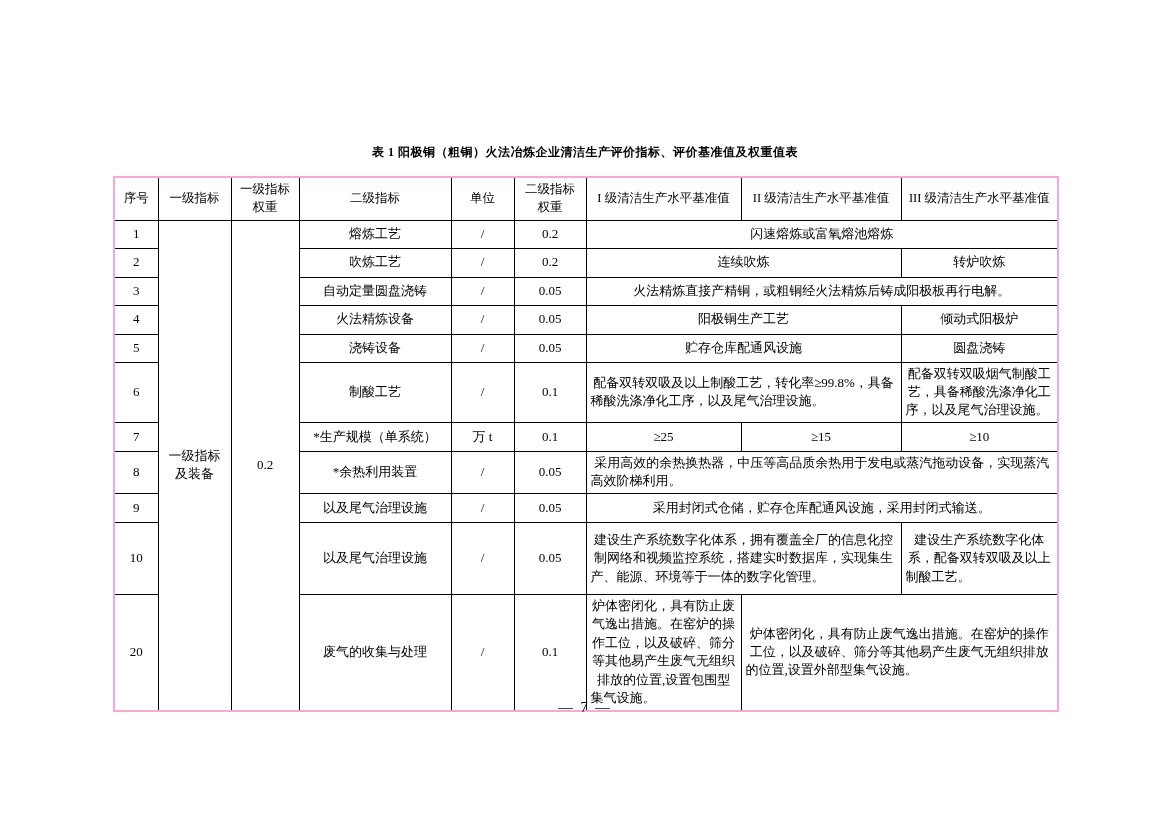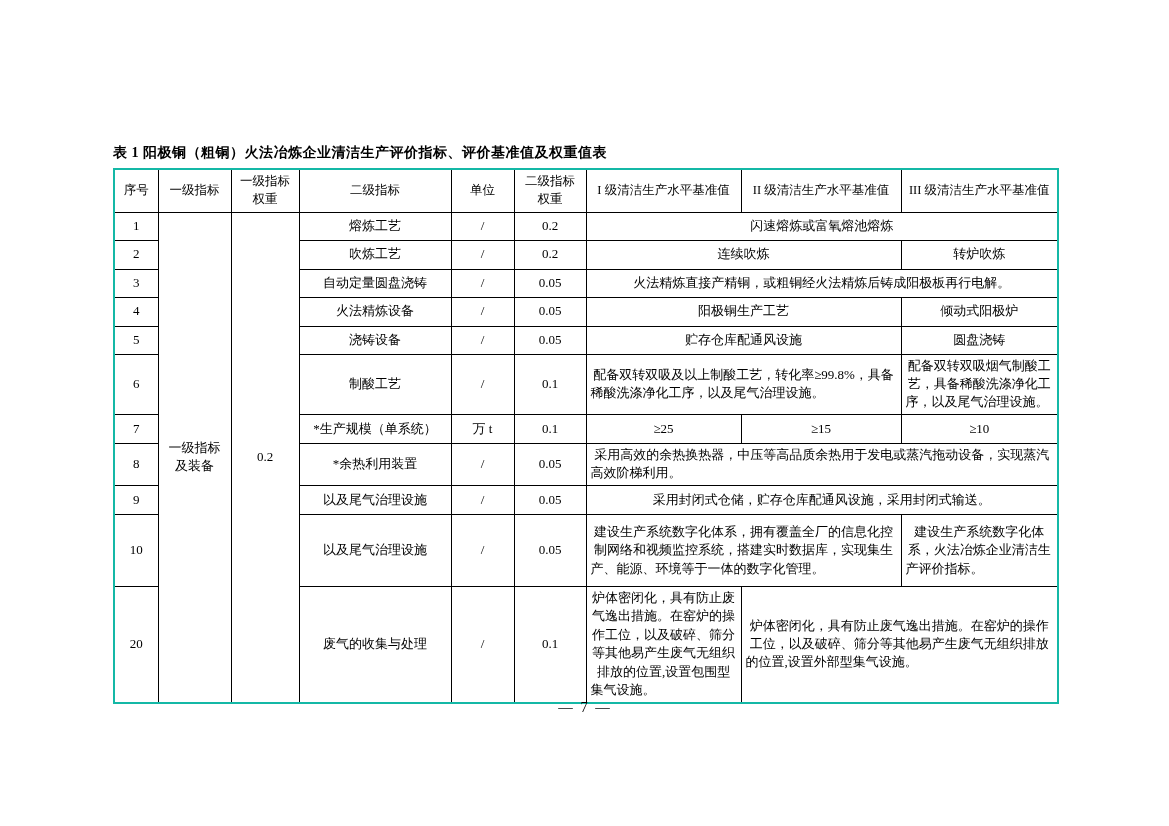--- a/index.html
+++ b/index.html
@@ -13,32 +13,32 @@
   }
   .page {
     position: relative;
     width: 1169px; height: 826px;
     background: #fff;
     overflow: hidden;
   }
   .doc-title {
     position: absolute;
     left: 113px; top: 144px; width: 944px;
-    text-align: left;
-    font-size: 14px;
+    text-align: center;
+    font-size: 12px;
     font-weight: bold;
     letter-spacing: 0.5px;
   }
   table.main-table {
     position: absolute;
-    left: 113px; top: 168px;
+    left: 113px; top: 176px;
     width: 944px;
     border-collapse: collapse;
     table-layout: fixed;
-    border: 2px solid #14b8a6;
+    border: 2px solid #f9a8d4;
   }
   .main-table td, .main-table th {
     border: 1px solid #000;
     font-weight: normal;
     font-size: 13px;
     text-align: center;
     vertical-align: middle;
     padding: 2px 4px;
     line-height: 1.42;
     overflow: hidden;
@@ -189,21 +189,21 @@
         <td>0.05</td>
         <td colspan="3">采用封闭式仓储，贮存仓库配通风设施，采用封闭式输送。</td>
       </tr>
 
       <tr class="h-r10">
         <td>10</td>
         <td>以及尾气治理设施</td>
         <td>/</td>
         <td>0.05</td>
         <td colspan="2" class="t-long">建设生产系统数字化体系，拥有覆盖全厂的信息化控制网络和视频监控系统，搭建实时数据库，实现集生产、能源、环境等于一体的数字化管理。</td>
-        <td class="t-long">建设生产系统数字化体系，火法冶炼企业清洁生产评价指标。</td>
+        <td class="t-long">建设生产系统数字化体系，配备双转双吸及以上制酸工艺。</td>
       </tr>
 
       <tr class="h-r11">
         <td>20</td>
         <td>废气的收集与处理</td>
         <td>/</td>
         <td>0.1</td>
         <td class="t-long">炉体密闭化，具有防止废气逸出措施。在窑炉的操作工位，以及破碎、筛分等其他易产生废气无组织排放的位置,设置包围型集气设施。</td>
         <td colspan="2" class="t-long">炉体密闭化，具有防止废气逸出措施。在窑炉的操作工位，以及破碎、筛分等其他易产生废气无组织排放的位置,设置外部型集气设施。</td>
       </tr>

